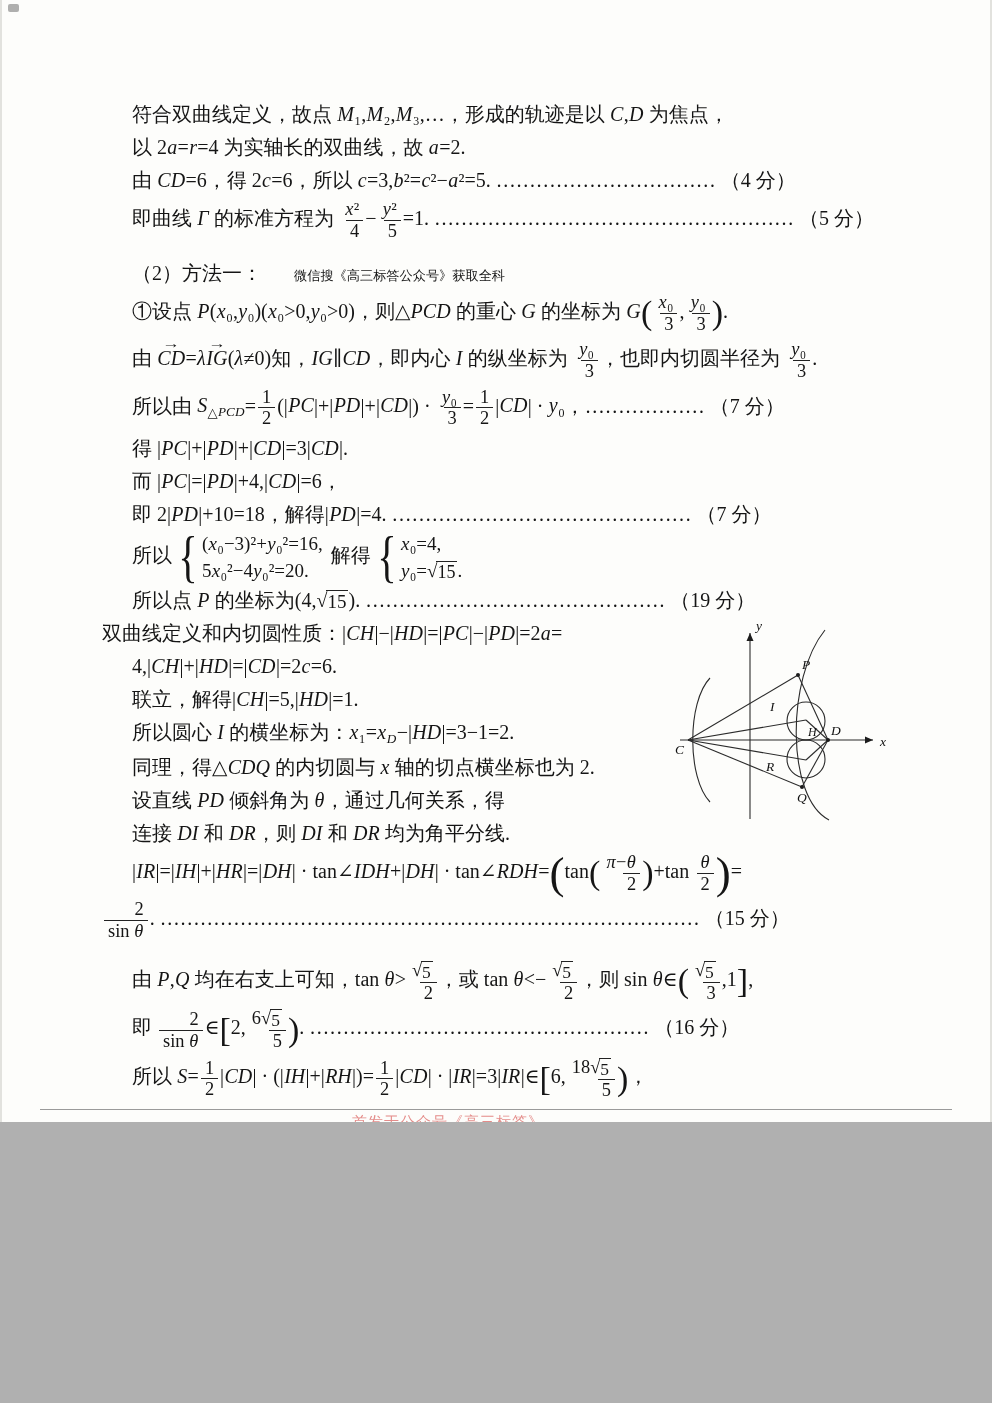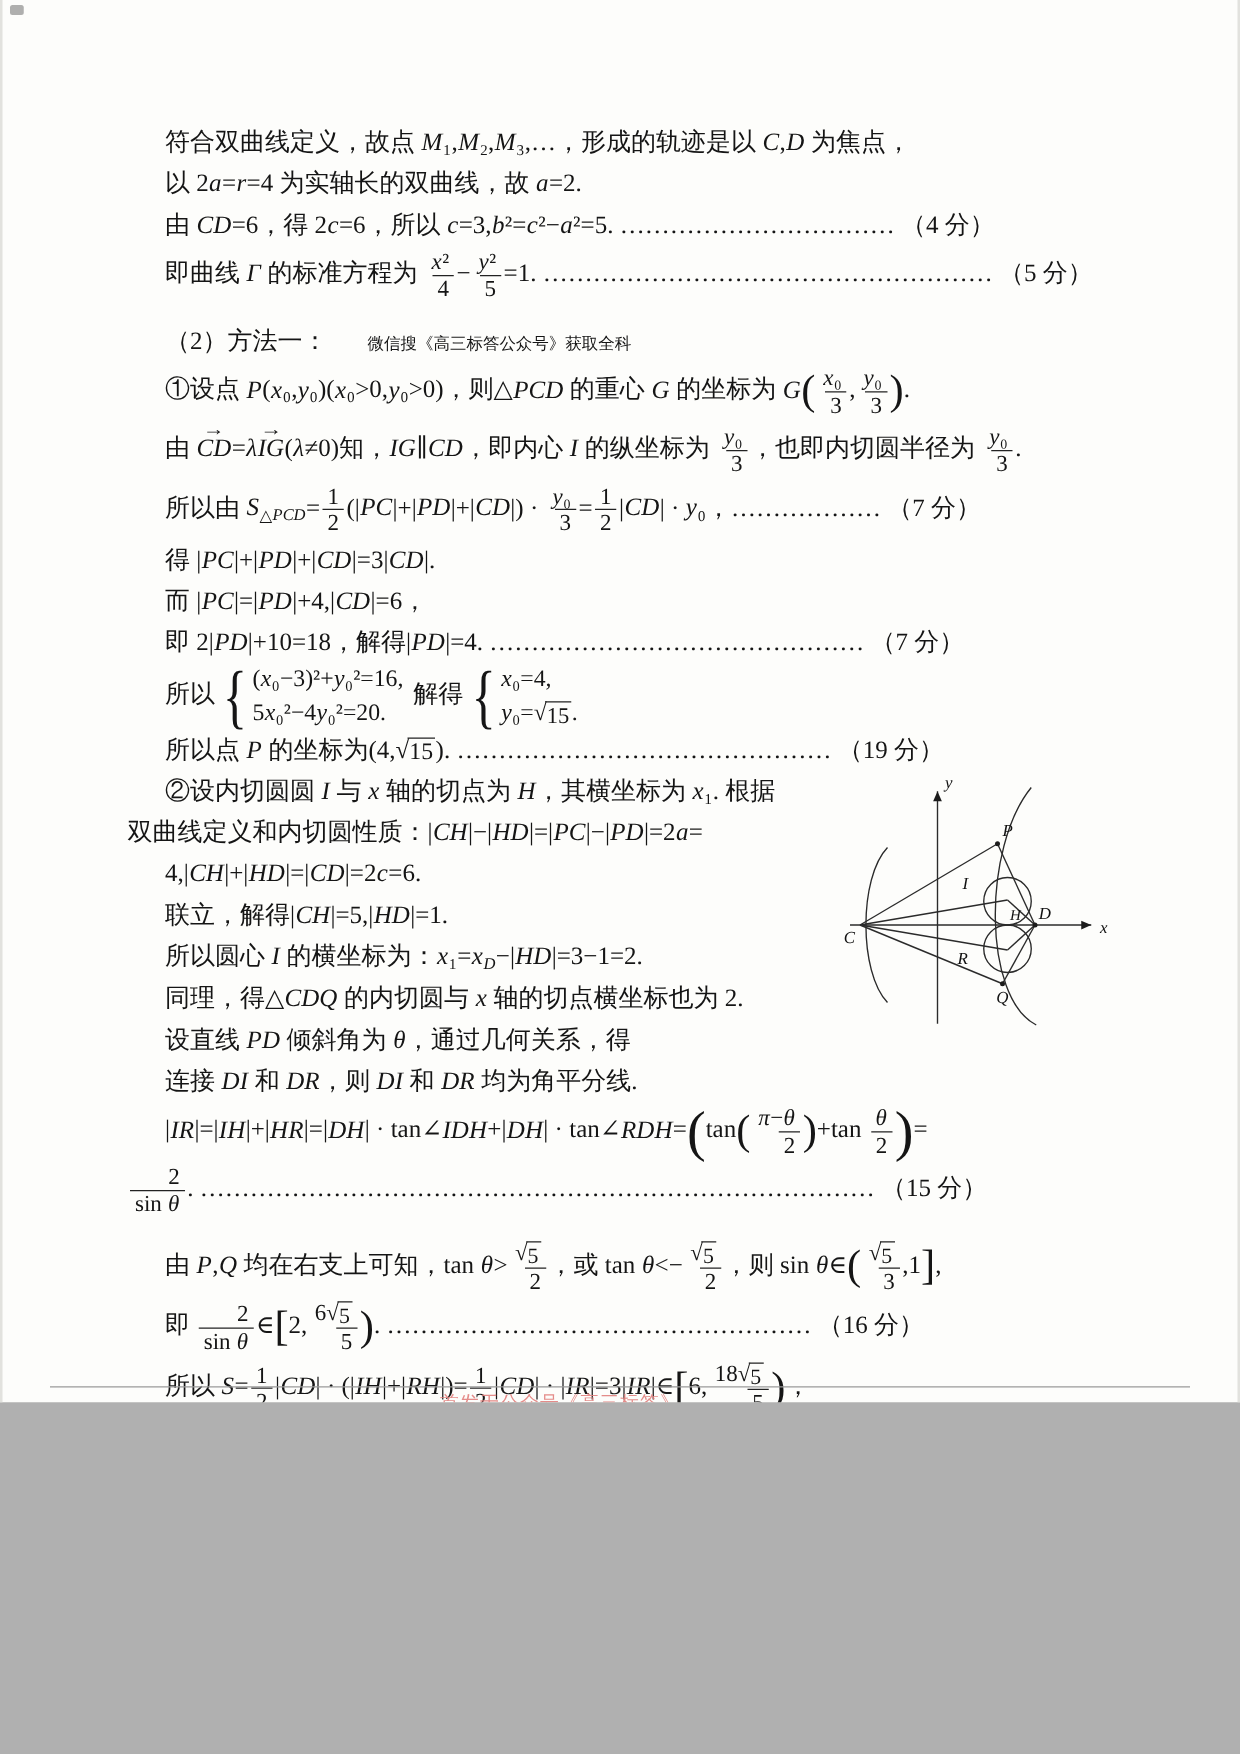--- a/index.html
+++ b/index.html
@@ -148,21 +148,20 @@
             <text x="96" y="93">I</text>
             <text x="134" y="118" font-size="12">H</text>
             <text x="157" y="117">D</text>
             <text x="92" y="153">R</text>
             <text x="123" y="184">Q</text>
             <text x="206" y="128">x</text>
             <text x="82" y="12">y</text>
           </g>
         </svg>
       </figure>
-    <div class="line"><span class="t">②设内切圆圆 </span><span class="m"><i>I</i></span><span class="t"> 与 </span><span class="m"><i>x</i></span><span class="t"> 轴的切点为 </span><span class="m"><i>H</i></span><span class="t">，其横坐标为 </span><span class="m"><i>x</i>₁.</span><span class="t"> 根据</span></div>
         <div class="line flush"><span class="t">双曲线定义和内切圆性质：</span><span class="m">|<i>CH</i>|−|<i>HD</i>|=|<i>PC</i>|−|<i>PD</i>|=2<i>a</i>=</span></div>
         <div class="line"><span class="m">4,|<i>CH</i>|+|<i>HD</i>|=|<i>CD</i>|=2<i>c</i>=6.</span></div>
         <div class="line"><span class="t">联立，解得</span><span class="m">|<i>CH</i>|=5,|<i>HD</i>|=1.</span></div>
         <div class="line"><span class="t">所以圆心 </span><span class="m"><i>I</i></span><span class="t"> 的横坐标为：</span><span class="m"><i>x</i>₁=</span><span class="m"><i>x</i></span><span class="ssub"><span class="m"><i>D</i></span></span><span class="m">−|<i>HD</i>|=3−1=2.</span></div>
         <div class="line"><span class="t">同理，得△</span><span class="m"><i>CDQ</i></span><span class="t"> 的内切圆与 </span><span class="m"><i>x</i></span><span class="t"> 轴的切点横坐标也为 2.</span></div>
         <div class="line"><span class="t">设直线 </span><span class="m"><i>PD</i></span><span class="t"> 倾斜角为 </span><span class="m"><i>θ</i></span><span class="t">，通过几何关系，得</span></div>
         <div class="line"><span class="t">连接 </span><span class="m"><i>DI</i></span><span class="t"> 和 </span><span class="m"><i>DR</i></span><span class="t">，则 </span><span class="m"><i>DI</i></span><span class="t"> 和 </span><span class="m"><i>DR</i></span><span class="t"> 均为角平分线.</span></div>
         <div class="line"><span class="m">|<i>IR</i>|=|<i>IH</i>|+|<i>HR</i>|=|<i>DH</i>|</span><span class="t"> · </span><span class="t">tan</span><span class="m">∠<i>IDH</i>+|<i>DH</i>|</span><span class="t"> · </span><span class="t">tan</span><span class="m">∠<i>RDH</i>=</span><span class="bigp s3">(</span><span class="t">tan</span><span class="bigp s2">(</span><span class="frac">
             <span class="num"><span class="m"><i>π</i>−<i>θ</i></span></span>
             <span class="den"><span class="m">2</span></span>

